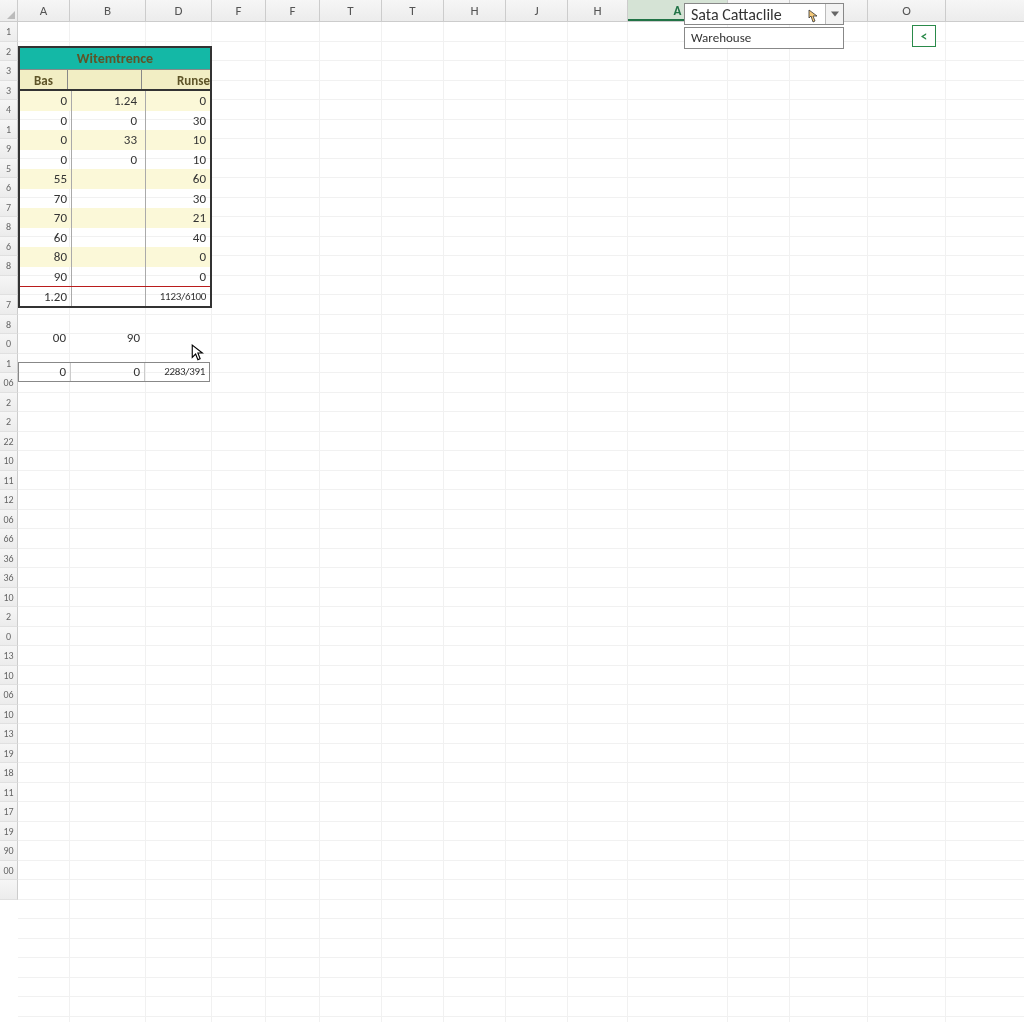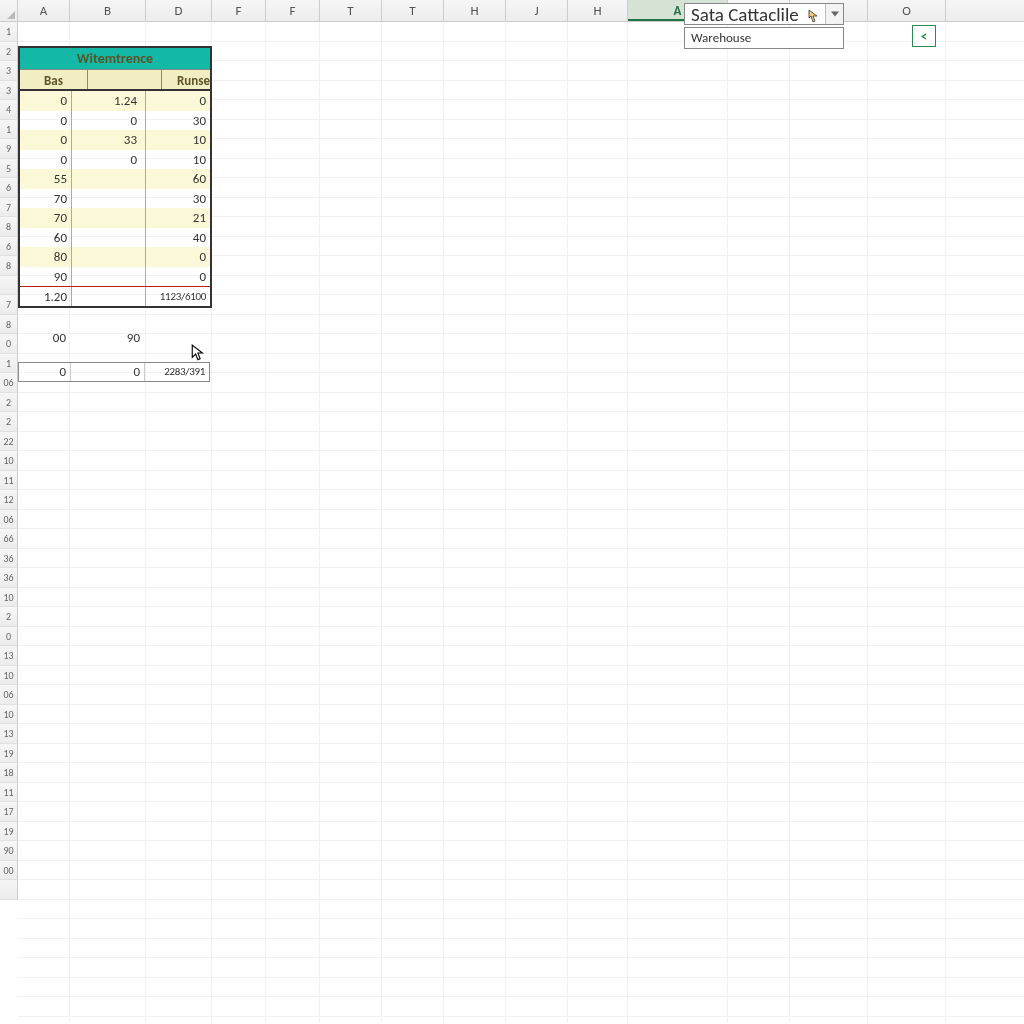--- a/index.html
+++ b/index.html
@@ -129,21 +129,21 @@
   border-bottom: 1px solid #888;
   font-size: 14px;
   color: #5e5428;
 }
 .data-head {
   display: flex;
   height: 21px;
   background: #f2eec4;
   border-bottom: 2px solid #333;
 }
-.data-head .cA { width: 68px; border-right: 1px solid #888; text-align: center; line-height: 21px; font-weight: bold; color: #5e5428;}
+.data-head .cA { width: 48px; border-right: 1px solid #888; text-align: center; line-height: 21px; font-weight: bold; color: #5e5428;}
 .data-head .cB { width: 74px; border-right: 1px solid #888; }
 .data-head .cD { flex: 1; text-align: right; line-height: 21px; font-weight: bold; color: #5e5428;}
 .data-row {
   display: flex;
   height: 19.5px;
   line-height: 19.5px;
 }
 .data-row.alt { background: #fbf8d8; }
 .data-row .cA { width: 52px; border-right: 1px solid #aaa; text-align: right; padding-right: 4px; }
 .data-row .cB { width: 74px; border-right: 1px solid #aaa; text-align: right; padding-right: 8px; }
@@ -182,21 +182,21 @@
   left: 684px;
 }
 .dd1 {
   width: 160px;
   height: 22px;
   border: 1px solid #888;
   background: #fff;
   display: flex;
   align-items: center;
 }
-.dd1 .txt { flex: 1; padding-left: 6px; font-size: 19px; color: #333; }
+.dd1 .txt { flex: 1; padding-left: 6px; font-size: 16px; color: #333; }
 .dd1 .arrowbox {
   width: 18px;
   height: 100%;
   border-left: 1px solid #bbb;
   display: flex;
   align-items: center;
   justify-content: center;
   background: #f3f3f3;
 }
 .dd1 .arrowbox svg { width: 8px; height: 6px; }

